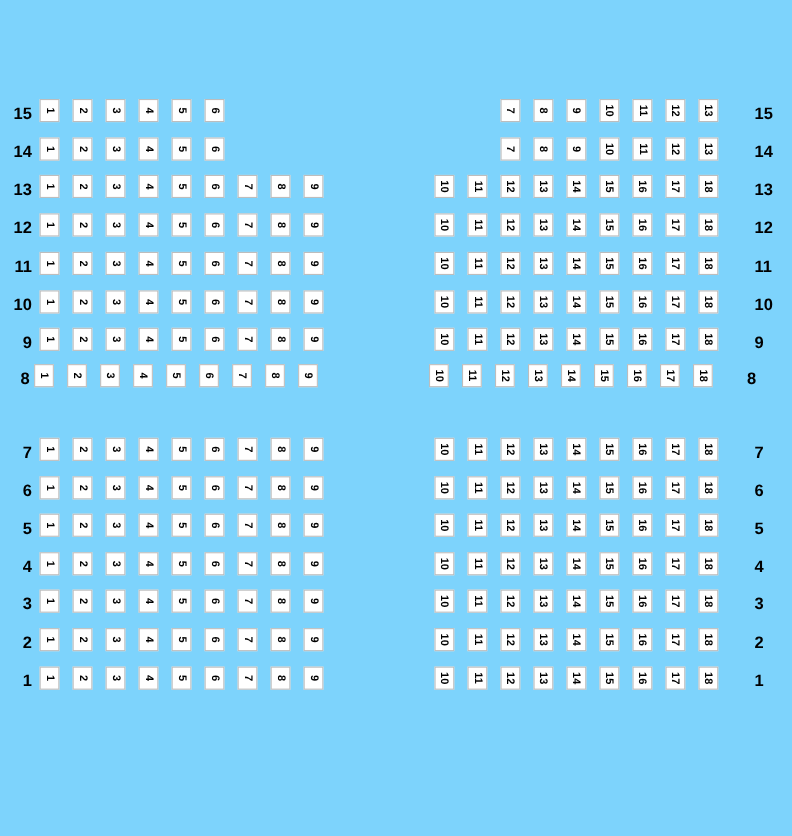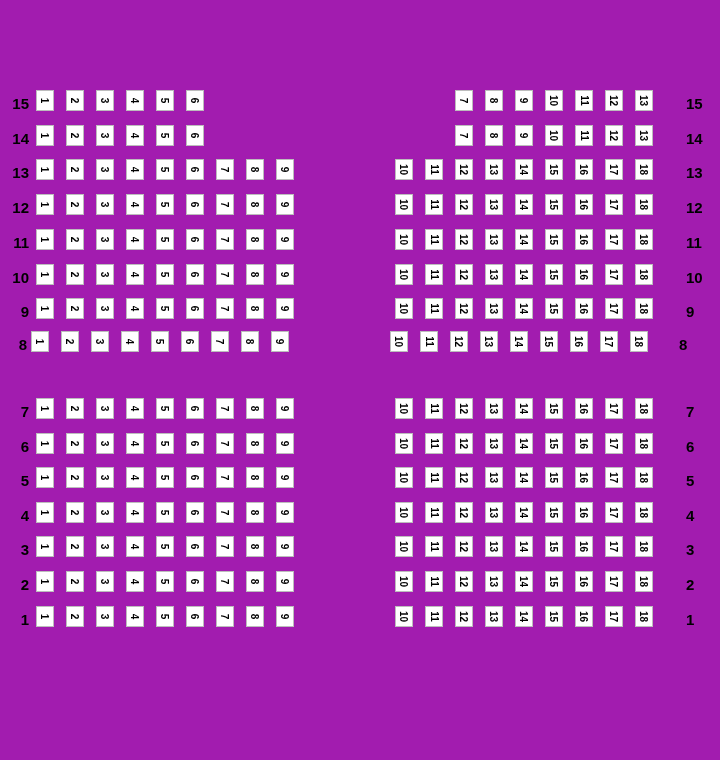--- a/index.html
+++ b/index.html
@@ -4,21 +4,21 @@
 <style>
   html, body {
     margin: 0;
     padding: 0;
     background: #ffffff;
   }
   #stage {
     position: relative;
     width: 720px;
     height: 760px;
-    background: #a21caf;
+    background: #7dd3fc;
     overflow: hidden;
     font-family: "Liberation Sans", sans-serif;
   }
   .row-label {
     position: absolute;
     height: 20px;
     line-height: 22px;
     font-size: 15px;
     font-weight: bold;
     color: #000000;

